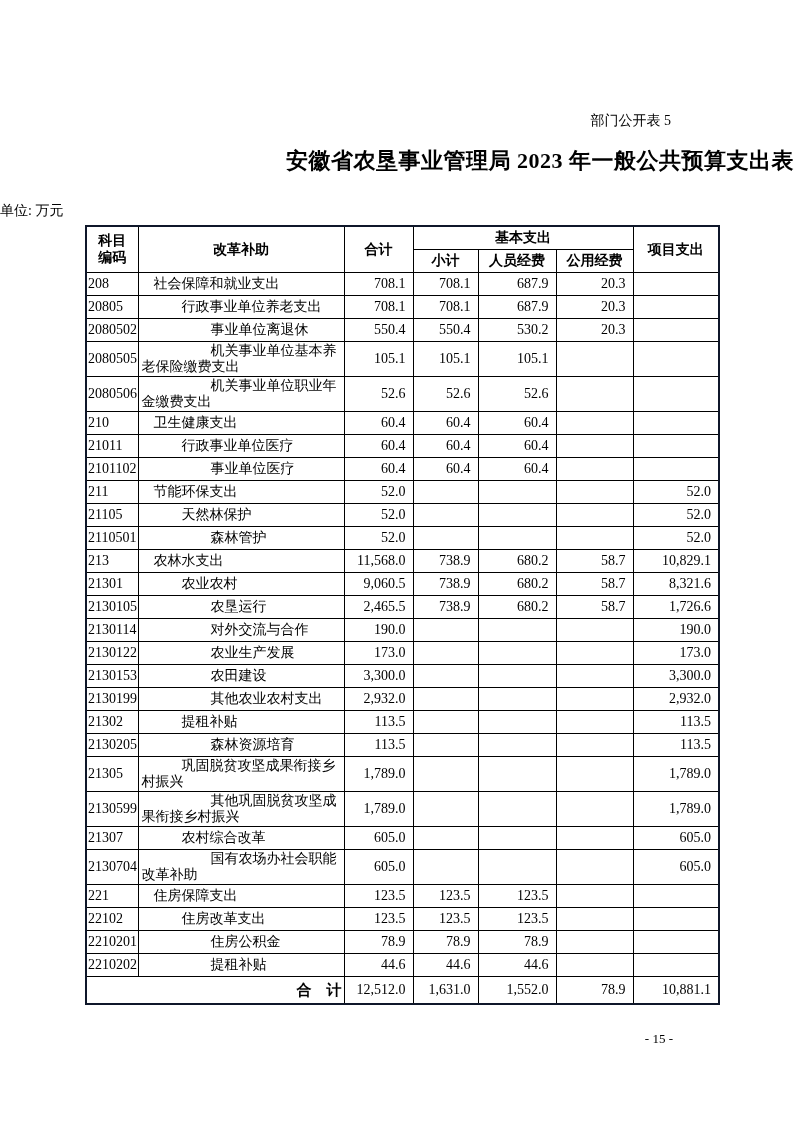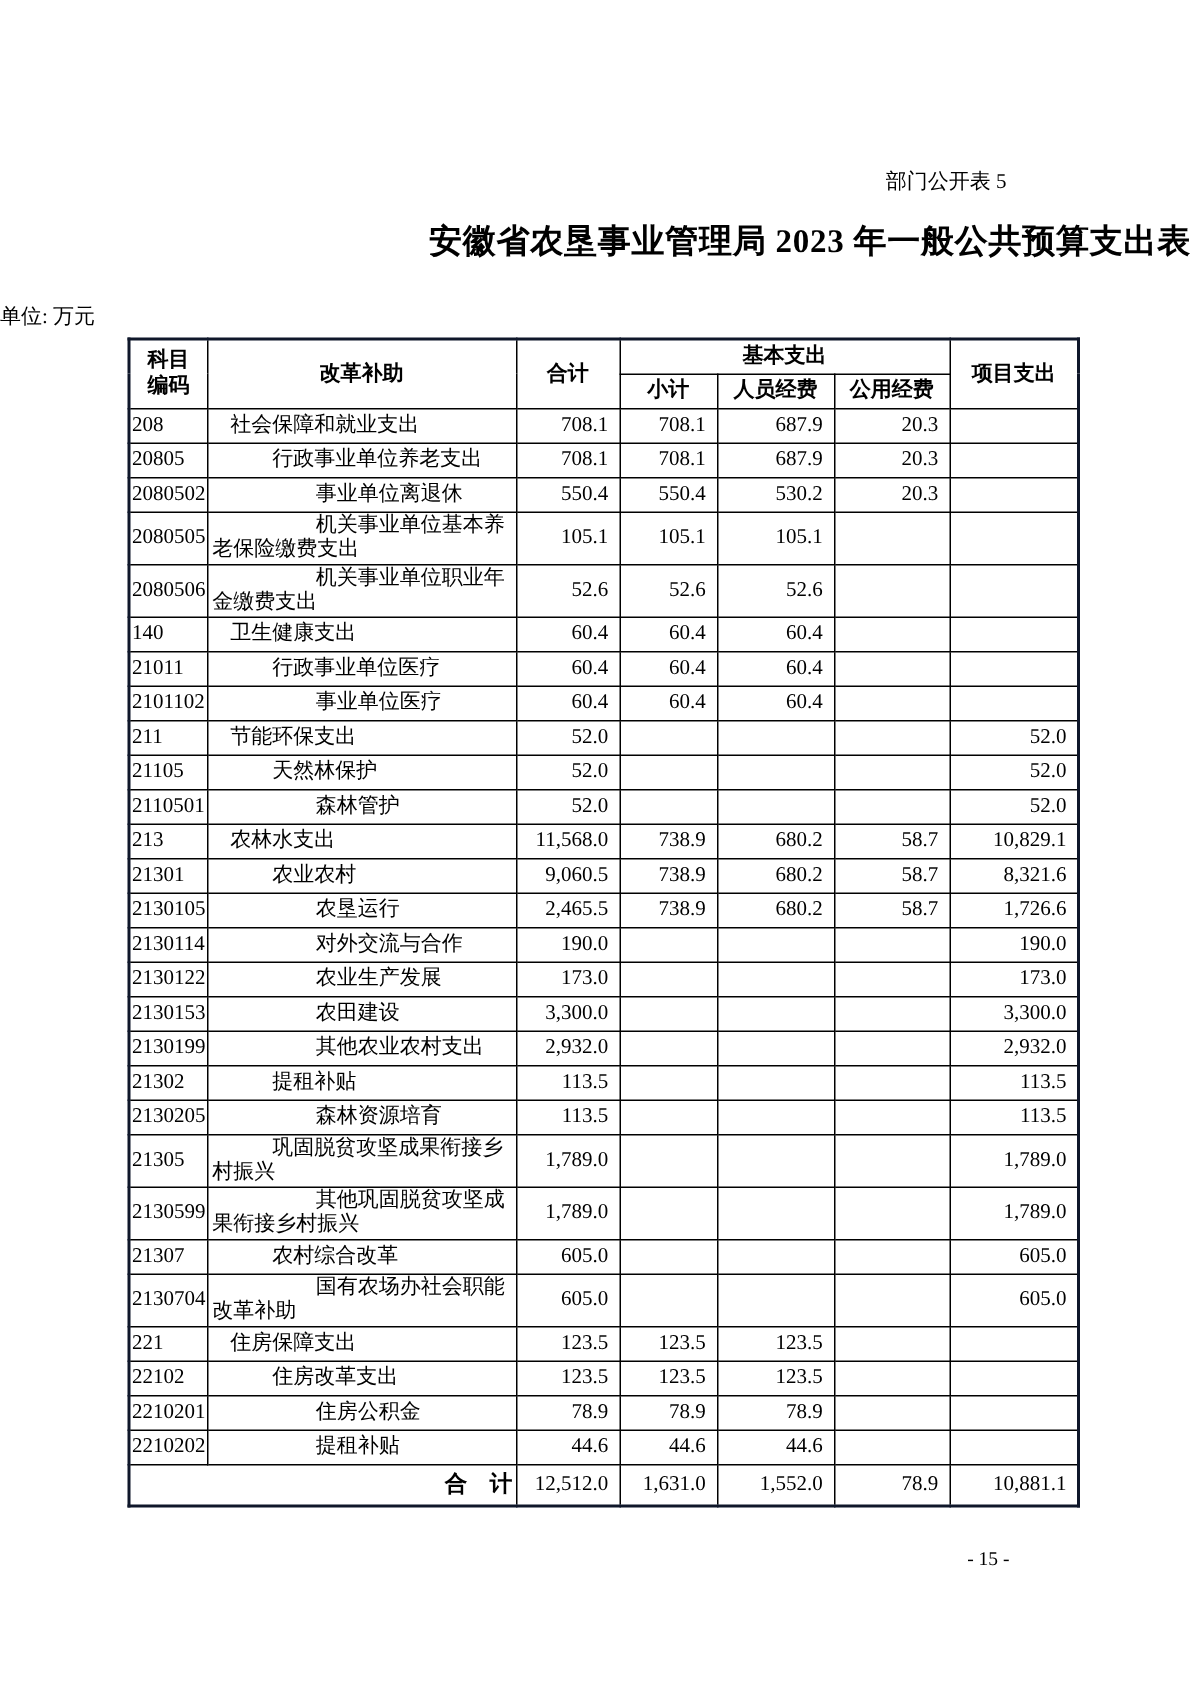--- a/index.html
+++ b/index.html
@@ -130,21 +130,21 @@
         <td class="code">2080506</td>
         <td class="name indent-2">机关事业单位职业年
 金缴费支出</td>
         <td class="num">52.6</td>
         <td class="num">52.6</td>
         <td class="num">52.6</td>
         <td class="num"></td>
         <td class="num"></td>
       </tr>
       <tr>
-        <td class="code">140</td>
+        <td class="code">210</td>
         <td class="name indent-0">卫生健康支出</td>
         <td class="num">60.4</td>
         <td class="num">60.4</td>
         <td class="num">60.4</td>
         <td class="num"></td>
         <td class="num"></td>
       </tr>
       <tr>
         <td class="code">21011</td>
         <td class="name indent-1">行政事业单位医疗</td>

